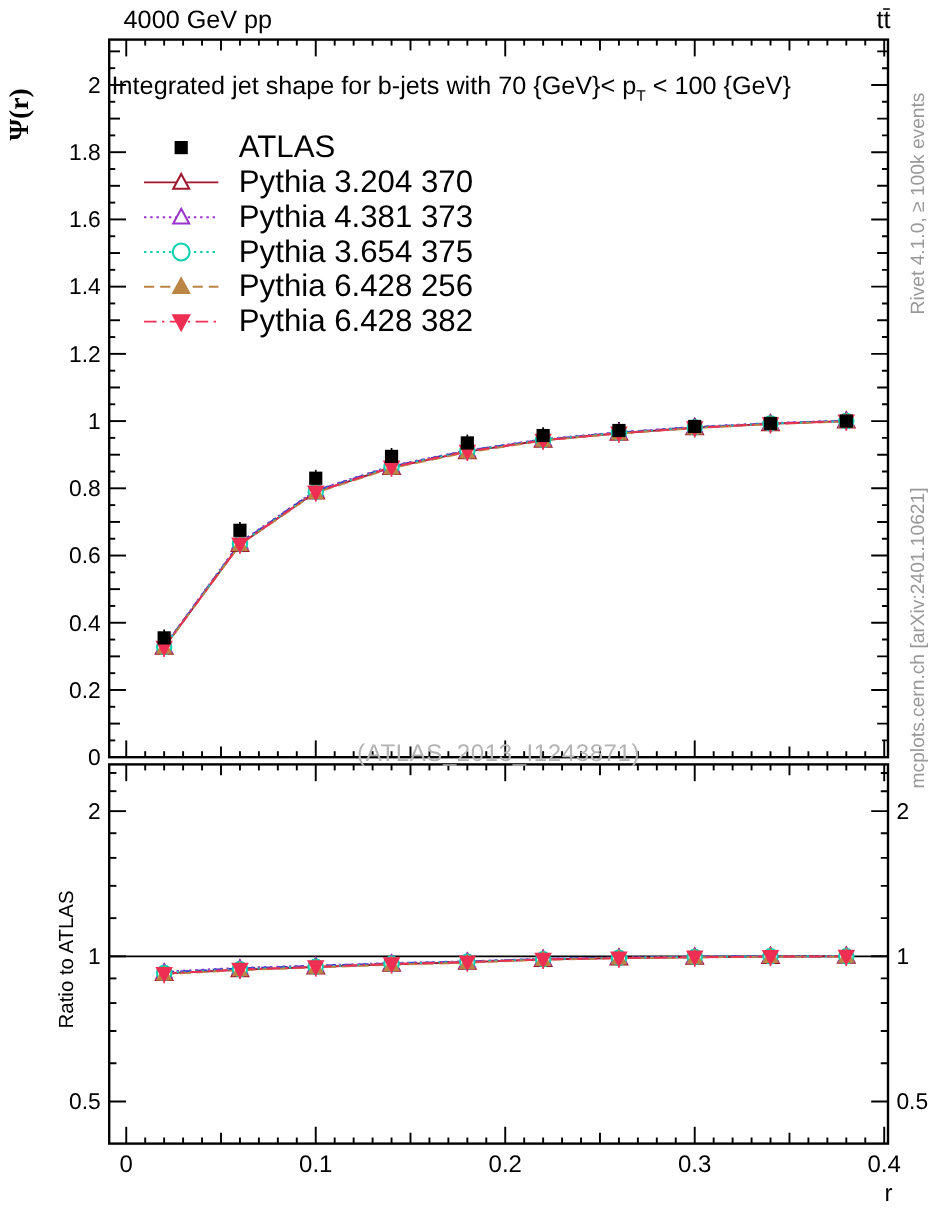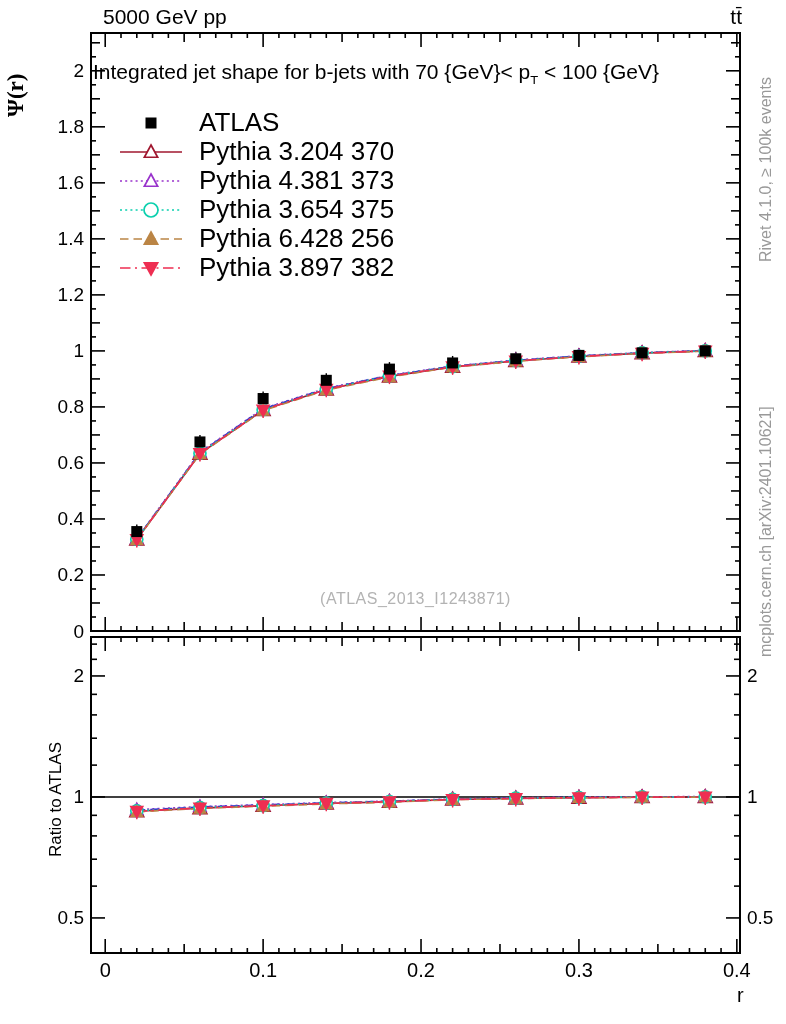--- a/index.html
+++ b/index.html
@@ -11,22 +11,22 @@
   #hdr-left{left:103px;}
   #hdr-right{right:44px;}
   .rot{position:absolute;transform:rotate(-90deg);transform-origin:left top;white-space:nowrap;}
   #ylabel{left:3px;top:117px;font-family:"Liberation Serif",serif;font-weight:bold;font-size:23px;}
   #ratiolabel{left:46px;top:857px;font-size:17px;}
   .sidecap{color:#999;font-size:16px;}
   #cap-rivet{left:757px;top:262px;}
   #cap-mcplots{left:757px;top:657px;}
   #plot-title{position:absolute;left:93px;top:60px;width:650px;font-size:21px;white-space:nowrap;overflow:hidden;}
   #plot-title .sub{font-size:13px;position:relative;top:6px;}
-  #watermark{position:absolute;left:91px;top:590px;width:649px;text-align:center;
-             color:#b3b3b3;font-size:16px;letter-spacing:0.5px;}
+  #watermark{position:absolute;left:91px;top:617px;width:649px;text-align:center;
+             color:#b3b3b3;font-size:20px;letter-spacing:0.5px;}
   #legend{position:absolute;left:118px;top:108px;}
   .lrow{display:flex;align-items:center;height:29px;}
   .lsample{width:66px;height:26px;margin-right:15px;flex:0 0 auto;}
   .llabel{font-size:26px;}
 </style>
 </head>
 <body>
 
 <div class="page">
 
@@ -511,21 +511,21 @@
         <polygon points="326.2822384428224,809.4972948089869 332.1722384428224,798.6472948089869 320.3922384428224,798.6472948089869" fill="#ee2e52" stroke="#ee2e52" stroke-width="1.7"></polygon>
         <polygon points="389.44525547445255,807.8727062566296 395.33525547445254,797.0227062566296 383.55525547445257,797.0227062566296" fill="#ee2e52" stroke="#ee2e52" stroke-width="1.7"></polygon>
         <polygon points="452.6082725060827,805.7143806597189 458.4982725060827,794.8643806597189 446.7182725060827,794.8643806597189" fill="#ee2e52" stroke="#ee2e52" stroke-width="1.7"></polygon>
         <polygon points="515.7712895377128,804.5845643783712 521.6612895377128,793.7345643783711 509.88128953771286,793.7345643783711" fill="#ee2e52" stroke="#ee2e52" stroke-width="1.7"></polygon>
         <polygon points="578.9343065693431,803.8529775048712 584.8243065693431,793.0029775048712 573.0443065693431,793.0029775048712" fill="#ee2e52" stroke="#ee2e52" stroke-width="1.7"></polygon>
         <polygon points="642.0973236009733,803.3178361611426 647.9873236009732,792.4678361611426 636.2073236009733,792.4678361611426" fill="#ee2e52" stroke="#ee2e52" stroke-width="1.7"></polygon>
         <polygon points="705.2603406326034,803.1419633722498 711.1503406326034,792.2919633722498 699.3703406326034,792.2919633722498" fill="#ee2e52" stroke="#ee2e52" stroke-width="1.7"></polygon>
       </g>
     </svg>
 
-  <div class="hdr" id="hdr-left">5000 GeV pp</div>
+  <div class="hdr" id="hdr-left">4000 GeV pp</div>
   <div class="hdr" id="hdr-right">tt̄</div>
 
   <div class="rot" id="ylabel">Ψ(r)</div>
 
   <div id="plot-title"><span>Integrated jet shape for b-jets with 70 {GeV}&lt; p</span><span class="sub">T</span><span> &lt; 100 {GeV}</span></div>
 
   <div id="legend">
       <div class="lrow">
         <svg class="lsample" width="66" height="26">
           <g>
@@ -570,21 +570,21 @@
         </svg>
         <span class="llabel">Pythia 6.428 256</span>
       </div>
       <div class="lrow">
         <svg class="lsample" width="66" height="26">
           <line x1="2" y1="13" x2="64" y2="13" stroke="#ee2e52" stroke-width="1.6" stroke-dasharray="10.5 4.5 2 4.5"></line>
           <g>
             <polygon points="33,20 39.65,7.75 26.35,7.75" fill="#ee2e52" stroke="#ee2e52" stroke-width="1.7"></polygon>
           </g>
         </svg>
-        <span class="llabel">Pythia 3.897 382</span>
+        <span class="llabel">Pythia 6.428 382</span>
       </div>
     </div>
 
   <div id="watermark">(ATLAS_2013_I1243871)</div>
 
   <div class="rot" id="ratiolabel">Ratio to ATLAS</div>
 
   <div class="rot sidecap" id="cap-rivet">Rivet 4.1.0, ≥ 100k events</div>
   <div class="rot sidecap" id="cap-mcplots">mcplots.cern.ch [arXiv:2401.10621]</div>
 

